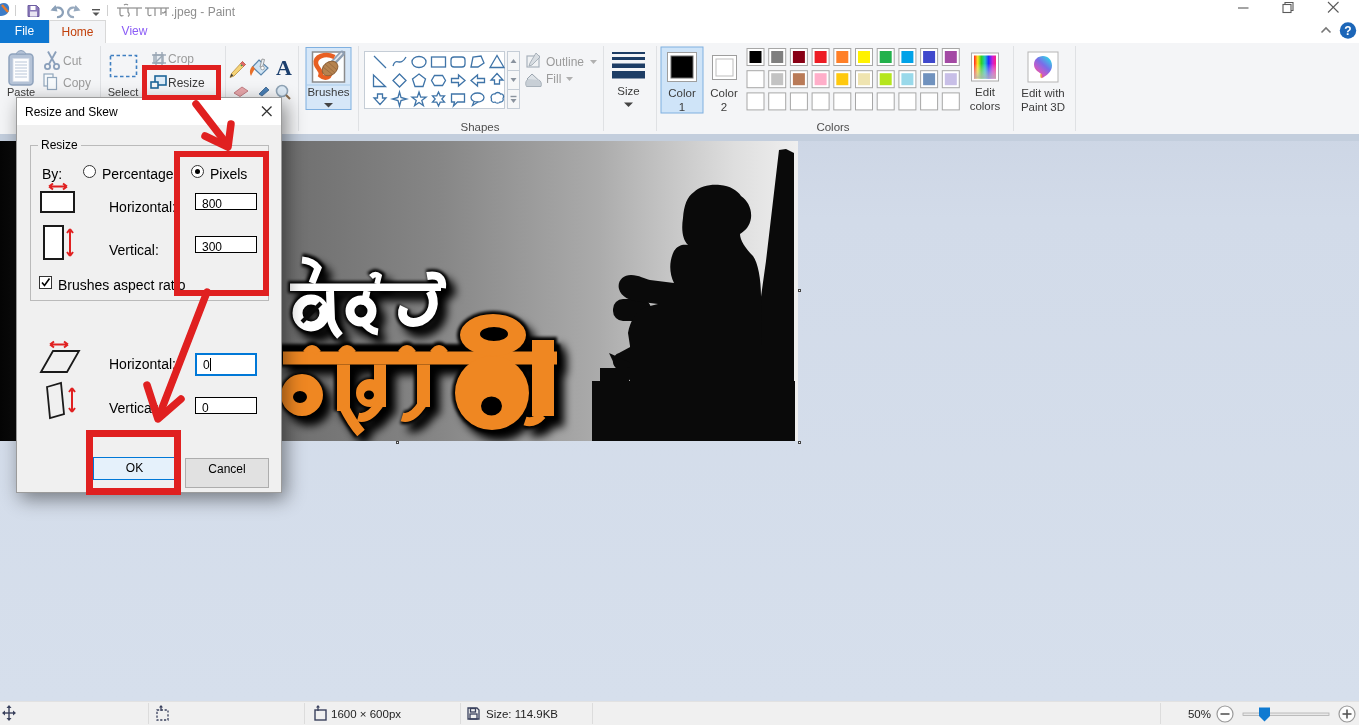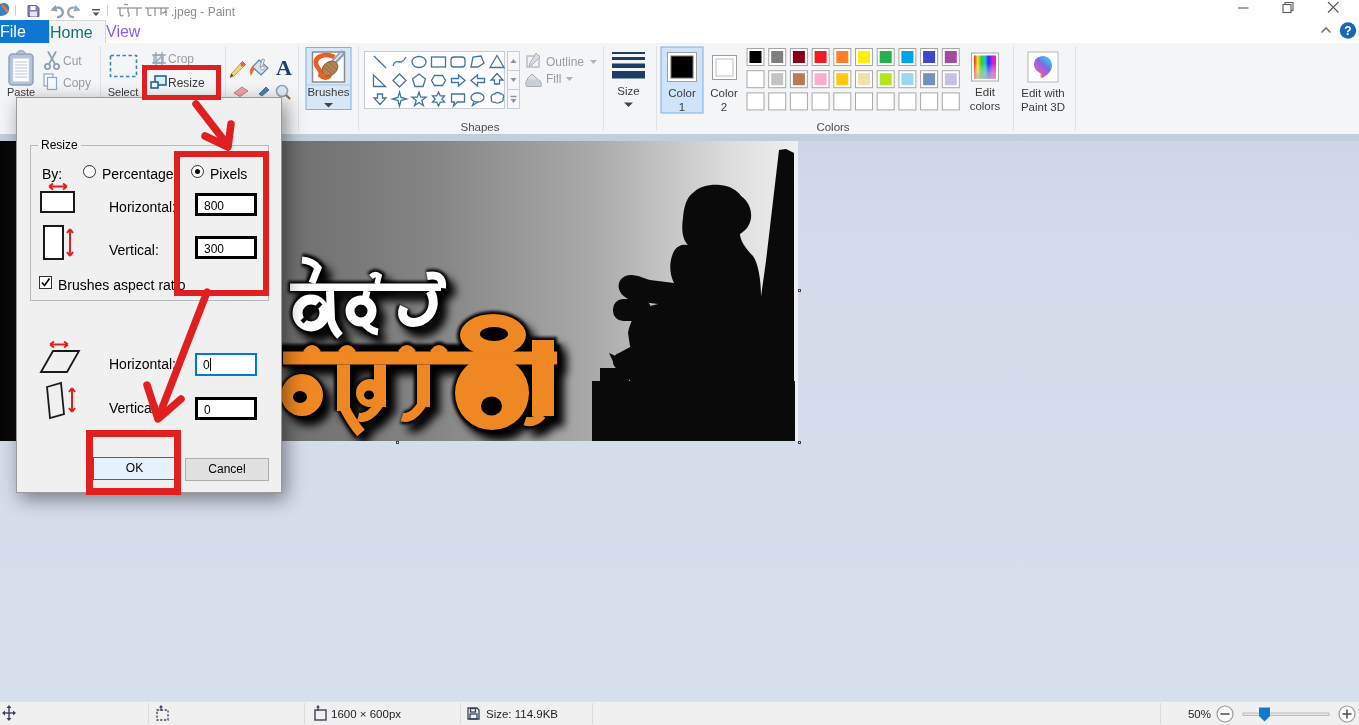--- a/index.html
+++ b/index.html
@@ -3,45 +3,45 @@
 <meta charset="utf-8">
 <style>
 * { margin:0; padding:0; box-sizing:border-box; }
 html,body { width:1359px; height:725px; overflow:hidden; font-family:"Liberation Sans",sans-serif; }
 body { position:relative; background:#fff; }
 .abs { position:absolute; }
 
 #titlebar { left:0; top:0; width:1217px; height:20px; background:#fff; z-index:5; }
 #dialog { z-index:10; }
 #tabrow { left:0; top:20px; width:1359px; height:23px; background:#fff; }
-.tab { position:absolute; top:0; height:30px; line-height:23px; font-size:16px; color:#444; }
+.tab { position:absolute; top:0; height:30px; line-height:23px; text-align:center; font-size:12px; color:#444; }
 #tab-file { left:0; width:49px; background:#0e77d1; color:#fff; }
-#tab-home { left:49px; width:57px; background:#f4f5f7; border:1px solid #d8d8d8; border-bottom:none; color:#0f766e; }
+#tab-home { left:49px; width:57px; background:#f4f5f7; border:1px solid #d8d8d8; border-bottom:none; color:#c2410c; }
 #tab-view { left:106px; width:57px; background:#fff; color:#8b5cf6; }
 
 #ribbon { left:0; top:43px; width:1359px; height:91px; background:#f4f5f7; }
 
 #workspace { left:0; top:134px; width:1359px; height:567px; background:linear-gradient(#cdd6e5 0%, #d2dbe9 15%, #d6dfec 100%); }
 #canvas { position:absolute; left:0; top:7px; width:798px; height:300px; }
 .handle { position:absolute; width:3px; height:3px; background:#fff; border:1px solid #444; }
 .strip { position:absolute; left:0; top:0; width:1359px; height:7px; background:#c3cedd; }
 
 #statusbar { left:0; top:701px; width:1359px; height:24px; background:#f0f0f0; border-top:1px solid #e2e2e2; font-size:11.5px; color:#1e1e1e; }
 
 #dialog { left:16px; top:97px; width:266px; height:396px; background:#f0f0f0; border:1px solid #9b9b9b; box-shadow:4px 6px 18px rgba(0,0,0,0.45); }
 #dlg-title { position:absolute; left:0; top:0; width:100%; height:27px; background:#fff; }
 #dlg-title span { position:absolute; left:8px; top:7px; font-size:12px; color:#000; }
 .grp { position:absolute; border:1px solid #bababa; }
 .grp > b { position:absolute; top:-8px; left:7px; background:#f0f0f0; padding:0 3px; font-weight:normal; font-size:12px; color:#000; }
 .dlbl { position:absolute; font-size:14px; color:#000; }
-.dfield { position:absolute; width:62px; height:23px; background:#fff; border:3px solid #000000; font-size:12px; color:#000; padding:3px 0 0 6px; }
+.dfield { position:absolute; width:62px; height:17px; background:#fff; border:1px solid #000000; font-size:12px; color:#000; padding:3px 0 0 6px; }
 .radio { position:absolute; width:13px; height:13px; border:1px solid #333; border-radius:50%; background:#fff; }
 .radio.sel:after { content:""; position:absolute; left:3px; top:3px; width:5px; height:5px; background:#000; border-radius:50%; }
 #dlg-ok { position:absolute; left:76px; top:359px; width:83px; height:23px; background:#e5f1fb; border:1px solid #0078d7; font-size:12px; text-align:center; line-height:21px; }
-#dlg-cancel { position:absolute; left:168px; top:360px; width:84px; height:23px; background:#e1e1e1; border:1px solid #adadad; font-size:12px; text-align:center; line-height:20px; }
+#dlg-cancel { position:absolute; left:168px; top:360px; width:84px; height:30px; background:#e1e1e1; border:1px solid #adadad; font-size:12px; text-align:center; line-height:20px; }
 
 .redbox { position:absolute; border-style:solid; border-color:#e02020; }
 #annot { left:0; top:0; width:1359px; height:725px; pointer-events:none; }
 </style>
 </head>
 <body>
 <div class="abs" id="titlebar">
 <svg width="1359" height="43" font-family="Liberation Sans, sans-serif">
 
   <path d="M0,4 C4,2 8,3 9,7 C10,12 6,16 1,16 L0,16 Z" fill="#3d7cc7"></path>
@@ -526,20 +526,26 @@
   <circle cx="1225" cy="12" r="8" fill="#fdfdfd" stroke="#9a9a9a" stroke-width="1.2"></circle>
   <line x1="1220.5" y1="12" x2="1229.5" y2="12" stroke="#555" stroke-width="1.6"></line>
   <rect x="1243" y="11" width="86" height="2.5" fill="#e8e8e8" stroke="#b0b0b0" stroke-width="0.8"></rect>
   <path d="M1259,5.5 h11 v8.5 l-5.5,5.5 l-5.5,-5.5 Z" fill="#0f7ad1"></path>
   <circle cx="1347" cy="12" r="8" fill="#fdfdfd" stroke="#9a9a9a" stroke-width="1.2"></circle>
   <line x1="1342.5" y1="12" x2="1351.5" y2="12" stroke="#555" stroke-width="1.6"></line>
   <line x1="1347" y1="7.5" x2="1347" y2="16.5" stroke="#555" stroke-width="1.6"></line>
 </svg>
 </div>
 <div class="abs" id="dialog">
+  <div id="dlg-title">
+      <span>Resize and Skew</span>
+    <svg width="266" height="27" style="position:absolute;left:0;top:0">
+      <path d="M245,8.5 L254.5,18 M254.5,8.5 L245,18" stroke="#333" stroke-width="1.3" fill="none"></path>
+    </svg>
+  </div>
   <div class="grp" style="left:13px; top:47px; width:239px; height:156px;">
       <b>Resize</b>
     </div>
   <div class="dlbl" style="left:25px; top:68px;">By:</div>
   <div class="radio" style="left:66px; top:67px;"></div>
   <div class="dlbl" style="left:85px; top:68px;">Percentage</div>
   <div class="radio sel" style="left:174px; top:67px;"></div>
   <div class="dlbl" style="left:193px; top:68px;">Pixels</div>
   <svg width="70" height="120" style="position:absolute;left:20px;top:84px">
     <path d="M12,4.5 h18 M12,4.5 l4,-3 m-4,3 l4,3 M30,4.5 l-4,-3 m4,3 l-4,3" stroke="#e02020" stroke-width="2" fill="none"></path>

